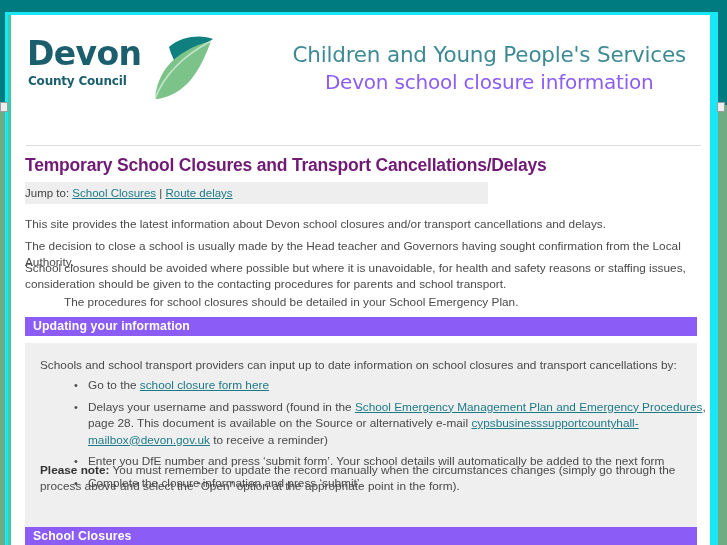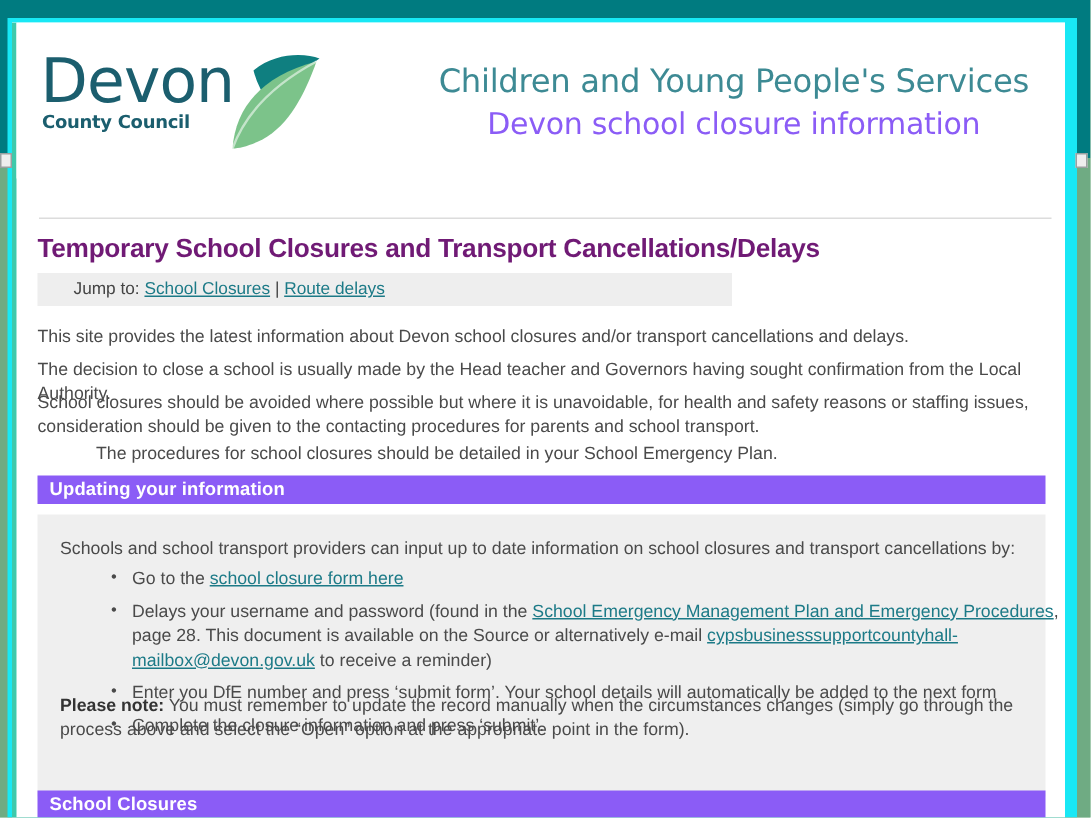--- a/index.html
+++ b/index.html
@@ -80,22 +80,22 @@
     left: 16px;
     top: 22px;
     width: 210px;
     height: 62px;
   }
   #logo-wordmark {
     position: absolute;
     left: 0;
     top: 0;
     font-family: "DejaVu Sans", sans-serif;
-    font-size: 41px;
-    font-weight: 400;
+    font-size: 33px;
+    font-weight: 700;
     color: #1b5e6e;
     letter-spacing: -0.6px;
     line-height: 34px;
   }
   #logo-subwordmark {
     position: absolute;
     left: 1px;
     top: 36px;
     font-family: "DejaVu Sans", sans-serif;
     font-size: 12px;
@@ -164,21 +164,21 @@
   #jump-bar {
     position: absolute;
     left: 14px;
     top: 63px;
     width: 463px;
     height: 22px;
     background: #eeeeee;
     font-size: 11.5px;
     color: #444;
     line-height: 22px;
-    padding-left: 24px;
+    padding-left: 0;
     box-sizing: border-box;
   }
   #jump-bar a {
     color: #1c7a87;
     text-decoration: underline;
   }
   .jump-sep { color: #444; }
 
   .body-para {
     position: absolute;

